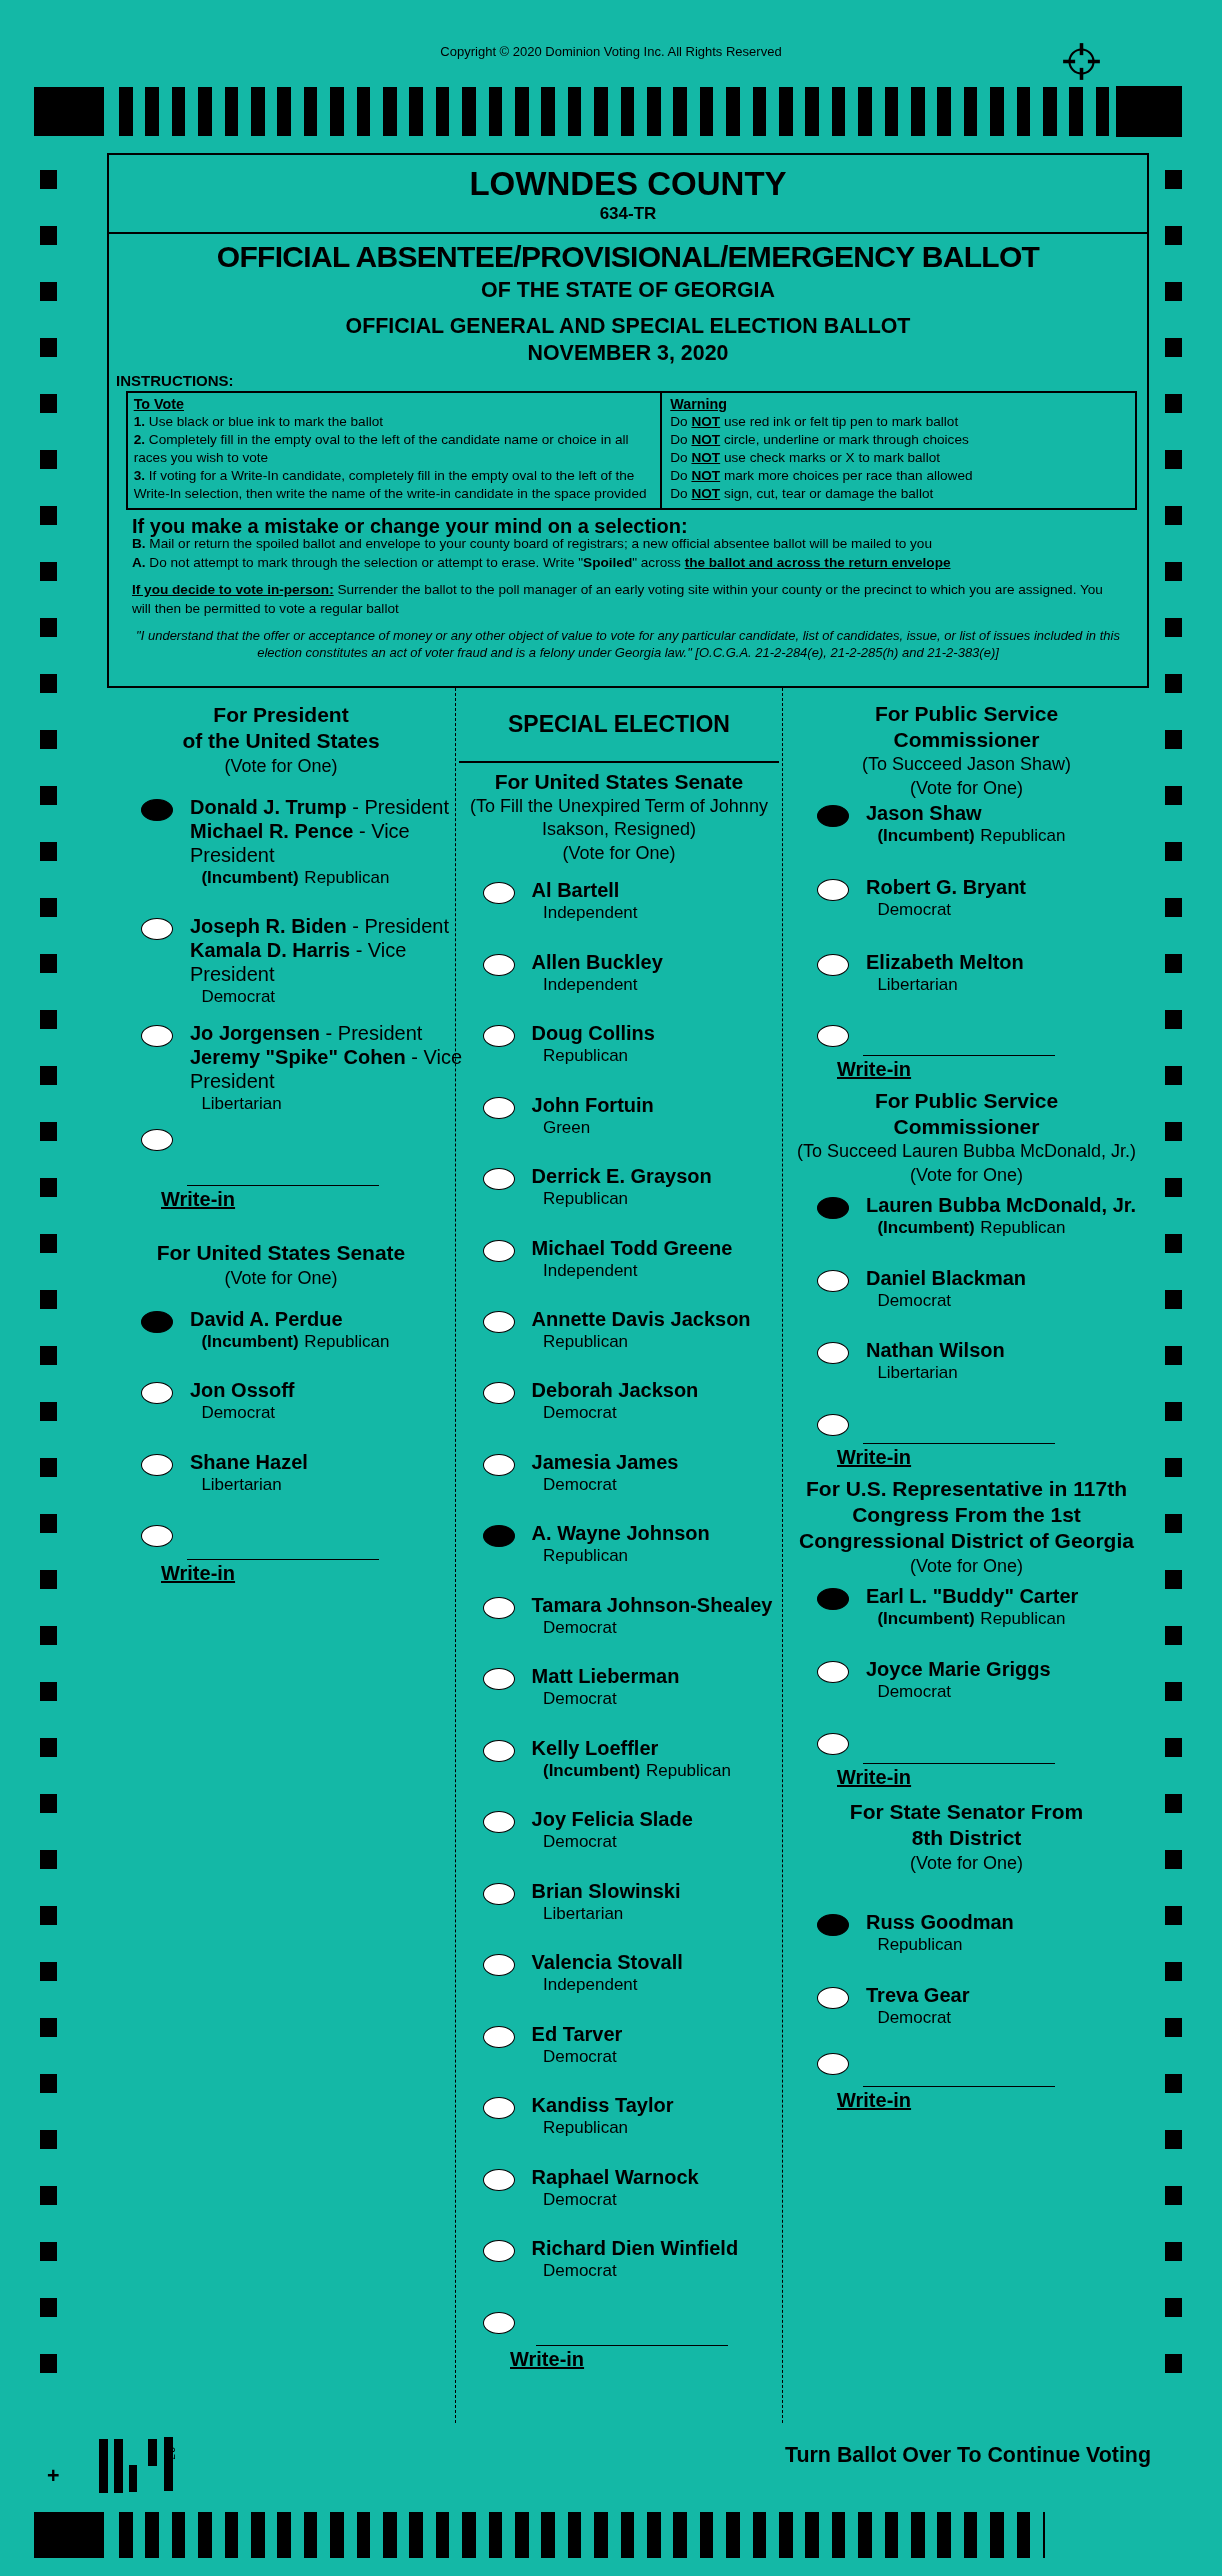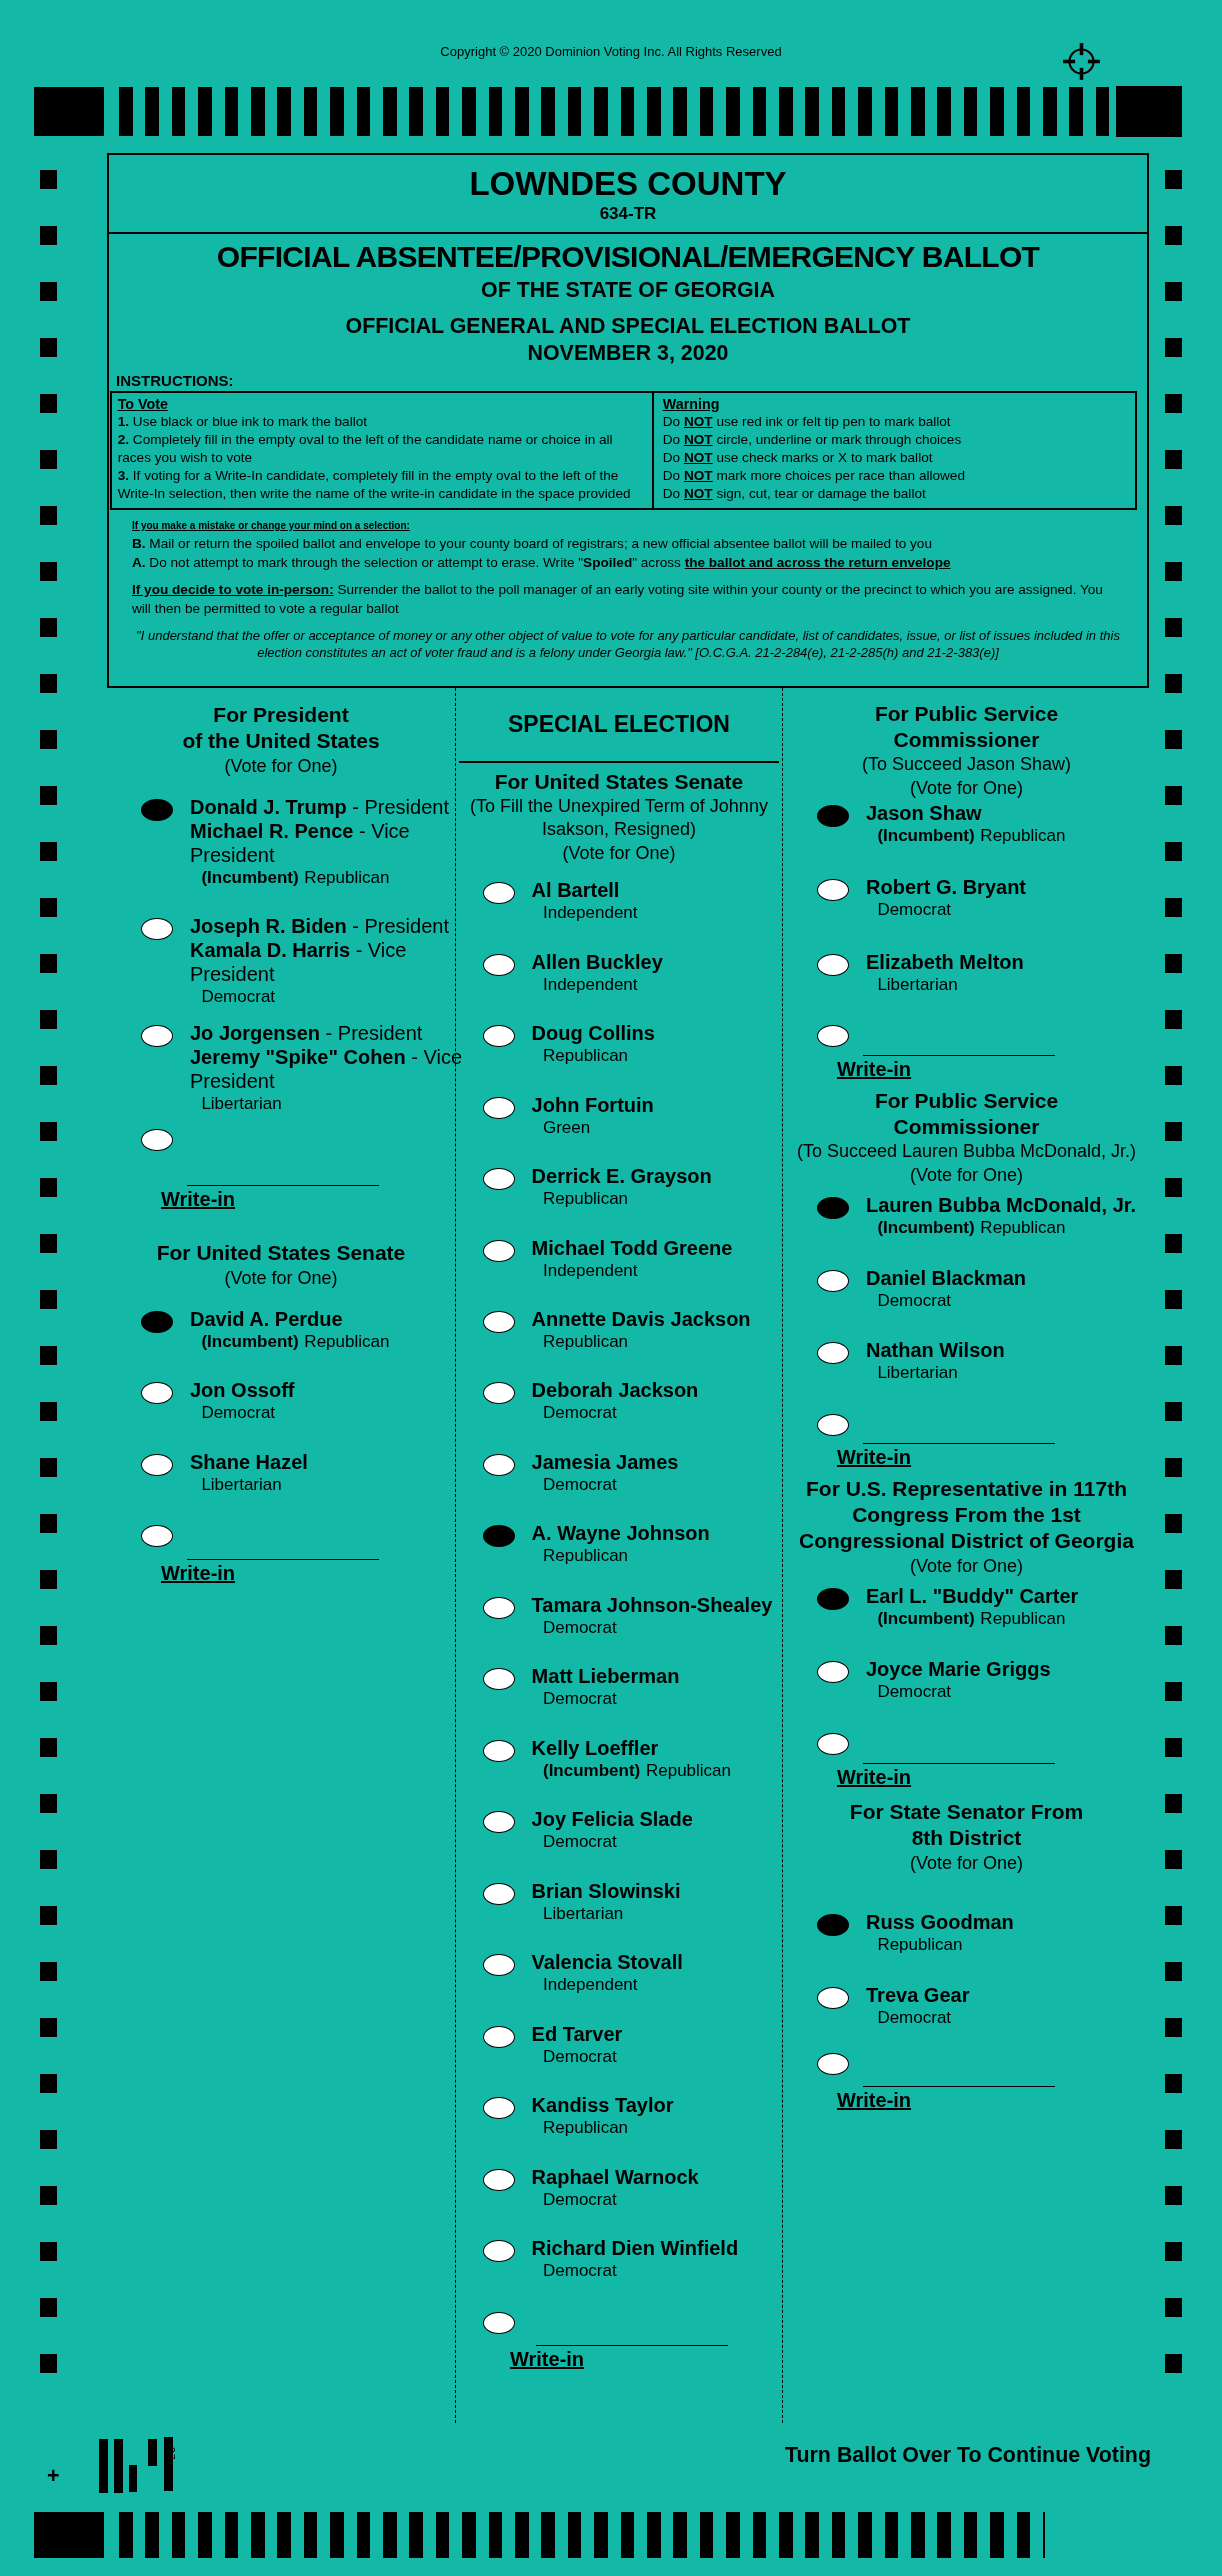--- a/index.html
+++ b/index.html
@@ -24,29 +24,29 @@
   
   .hdr-box{position:absolute;left:107px;top:153px;width:1042px;height:535px;
     border:2.9px solid #000;box-sizing:border-box;overflow:hidden;}
   .county{text-align:center;font-weight:bold;font-size:33px;line-height:37px;margin-top:10px;}
   .precinct{text-align:center;font-weight:bold;font-size:17px;line-height:23px;}
   .hdr-rule{border-top:2.9px solid #000;margin-top:7.1px;}
   .ballot-type{text-align:center;font-weight:bold;font-size:30px;line-height:40px;margin-top:2.9px;letter-spacing:-0.7px;}
   .gen-title{text-align:center;font-weight:bold;font-size:21.4px;line-height:27px;}
   .gen-first{margin-top:8.6px;}
   .instr-label{font-weight:bold;font-size:15px;margin:5.7px 0 1.4px 7.1px;}
-  .instr-box{display:flex;margin:0 10px 0 1px;border:2.1px solid #000;}
+  .instr-box{display:flex;margin:0 10px 0 17px;border:2.1px solid #000;}
   .tovote{width:53%;border-right:2.1px solid #000;padding:2.1px 7.1px 4.3px 5.7px;box-sizing:border-box;}
   .warn{flex:1;padding:2.1px 5.7px 4.3px 8.6px;box-sizing:border-box;}
   .ib-title{font-weight:bold;font-size:14.3px;line-height:18.6px;text-decoration:underline;}
   .ib-item{font-size:13.6px;line-height:18px;}
   .ib-num{font-weight:bold;}
   .not{font-weight:bold;text-decoration:underline;}
   .mistake{margin:7.1px 23px 0 23px;font-size:13.6px;line-height:18.6px;}
-  .mk-title{font-weight:bold;font-size:10px;text-decoration:underline;}
+  .mk-title{font-weight:bold;font-size:20px;}
   .mk-b{font-weight:bold;}
   .mk-bu{font-weight:bold;text-decoration:underline;}
   .inperson{margin-top:8.6px;}
   .felony{margin:8.6px 11.4px 0 11.4px;text-align:center;font-style:italic;font-size:13px;line-height:17px;}
 
   
   .col{position:absolute;top:688px;height:1735px;}
   .col-left{left:107px;width:348px;}
   .col-mid{left:455px;width:328px;border-left:1.4px dashed #000;border-right:1.4px dashed #000;box-sizing:border-box;}
   .col-right{left:783px;width:367px;}

